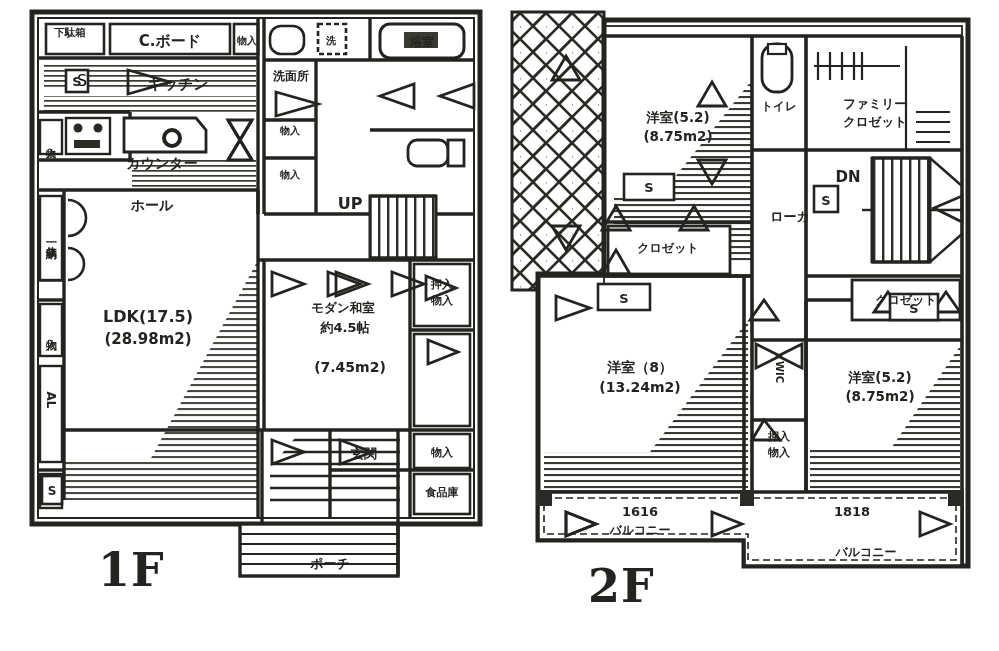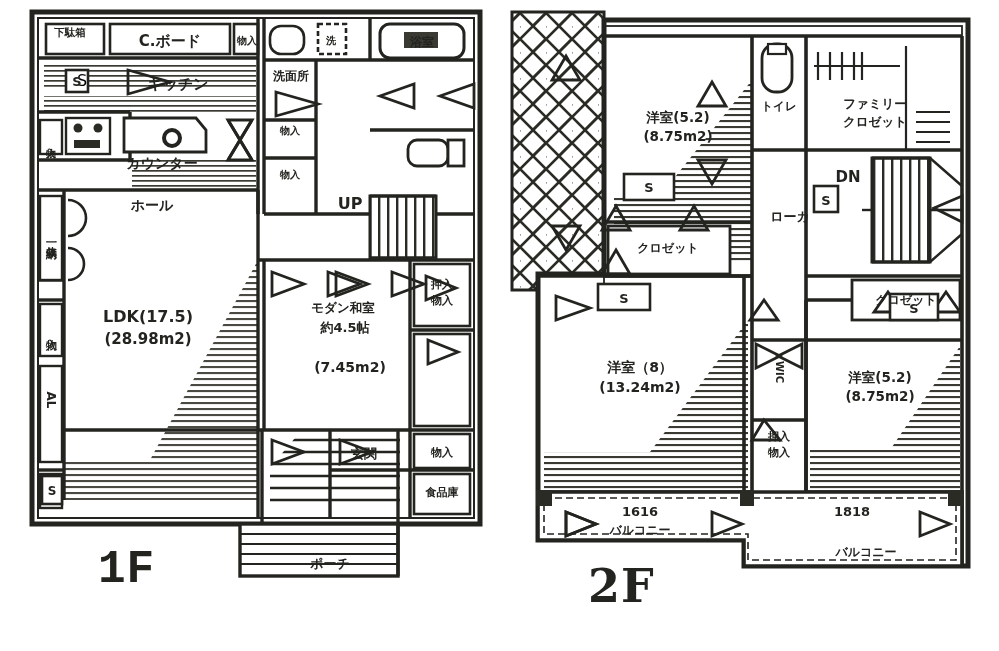--- a/index.html
+++ b/index.html
@@ -7,21 +7,21 @@
     width:999px;height:651px;position:relative;overflow:hidden;
     font-family:"DejaVu Sans","Liberation Sans",sans-serif;
     color:#1a1a18;
   }
   #madori{position:absolute;left:0;top:0;width:999px;height:651px;}
   .floorlabel{
     position:absolute;font-family:"DejaVu Serif","Liberation Serif",serif;
     font-size:46px;font-weight:700;color:#23231f;letter-spacing:1px;
     line-height:1;
   }
-  #lbl1f{left:98px;top:547px;font-family:Liberation Mono, monospace;}
+  #lbl1f{left:98px;top:547px;}
   #lbl2f{left:588px;top:563px;}
 
   
 </style>
 </head>
 <body>
 
 <svg id="madori" viewBox="0 0 999 651" width="999" height="651" xmlns="http://www.w3.org/2000/svg">
   <defs>
 

